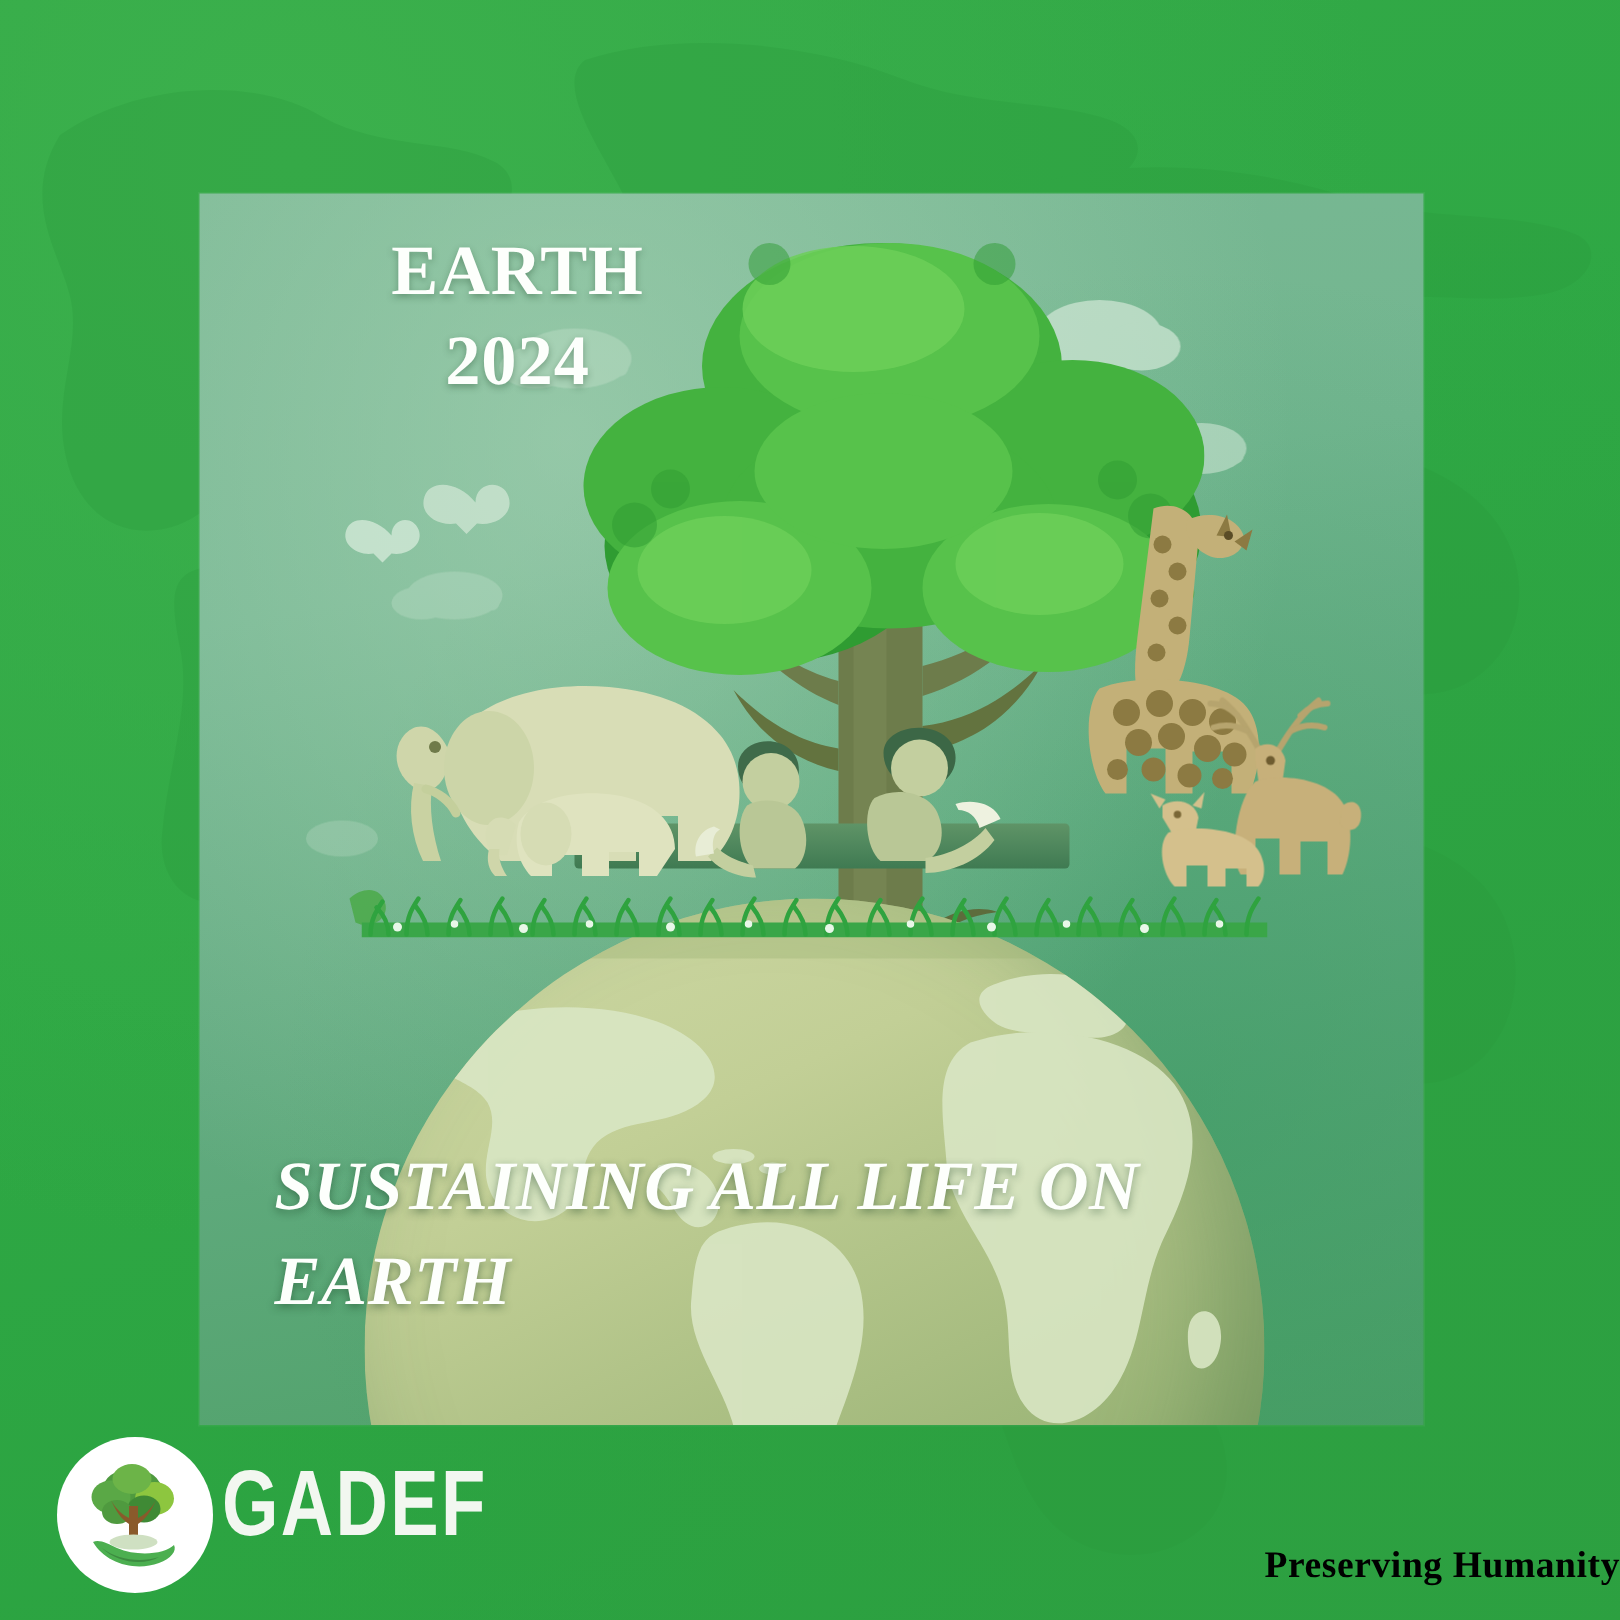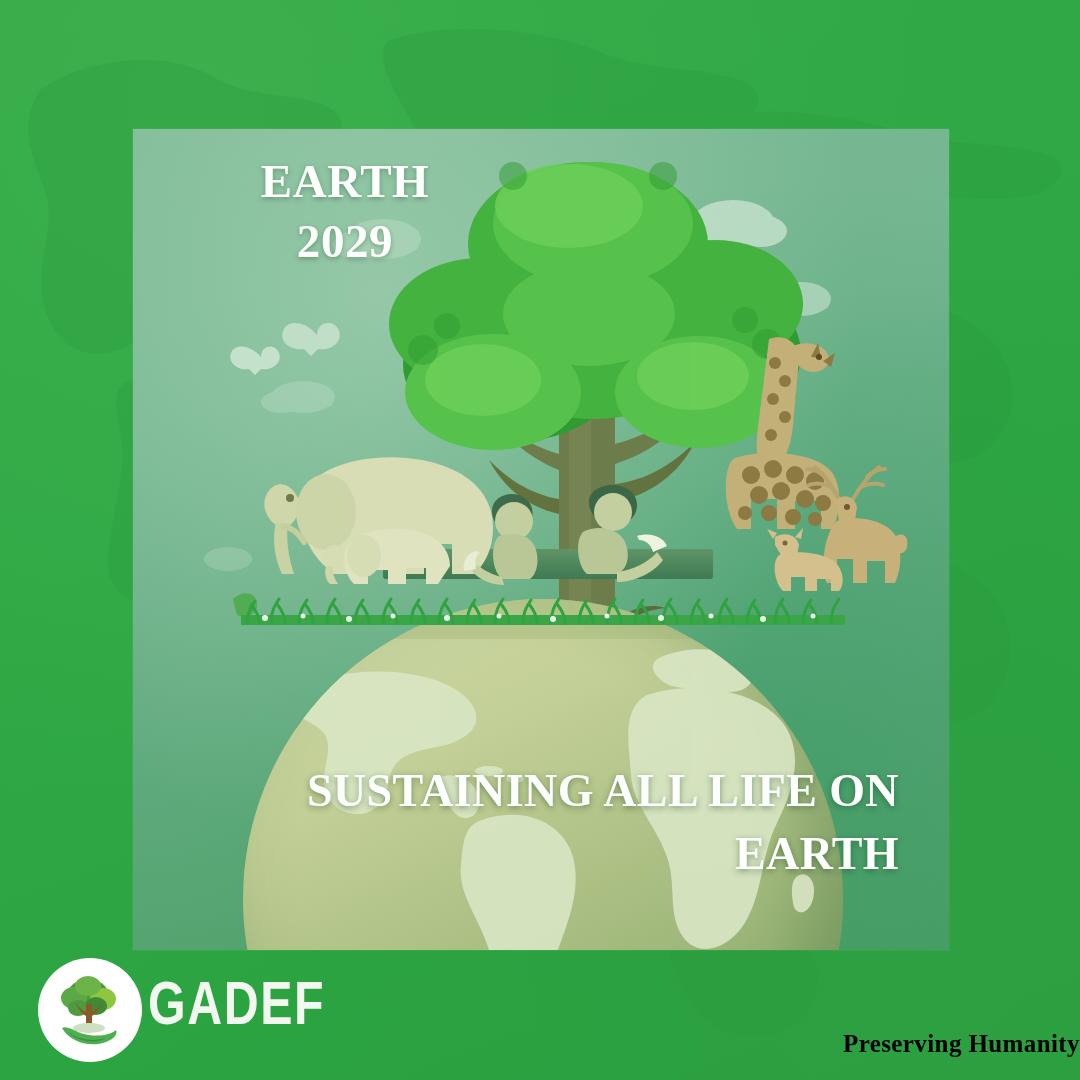--- a/index.html
+++ b/index.html
@@ -69,28 +69,29 @@
     color:#fdfffc;
     font-family:"Liberation Serif",serif;
     font-weight:700;
     font-size:47px;
     line-height:1.28;
     letter-spacing:.6px;
     text-shadow:0 2px 5px rgba(20,60,30,.35);
   }
   #subhead{
     position:absolute;left:50px;top:630px;width:716px;
-    text-align:right;
+    text-align:left;
     color:#fdfffc;
     font-family:"Liberation Serif",serif;
     font-weight:700;
     font-size:46px;
     line-height:1.38;
     letter-spacing:.4px;
     text-shadow:0 2px 6px rgba(20,60,30,.45);
+    font-style:italic;
   }
 
   
   #footer{position:absolute;left:0;top:950px;width:1080px;height:156px;}
   #logo-badge{
     position:absolute;left:38px;top:8px;width:104px;height:104px;
     background:#ffffff;border-radius:50%;
     display:flex;align-items:center;justify-content:center;
   }
   #brand-name{
@@ -436,21 +437,21 @@
       <path d="M34 38 C52 32,86 36,94 50 C100 60,98 70,94 74 L86 74 L86 62 L72 62 L72 74
                L60 74 L60 60 L46 60 L46 74 L38 74 C30 66,26 46,34 38 Z"></path>
       <path d="M28 22 l-6 -10 l10 4 z"></path>
         <path d="M50 20 l8 -9 l-2 11 z"></path>
     </g>
     <circle cx="40" cy="26" r="2.5" fill="#7a6736"></circle>
   </svg>
 
   <div id="headline">
     <div>EARTH</div>
-    <div>2029</div>
+    <div>2024</div>
   </div>
 
   <div id="subhead">SUSTAINING ALL LIFE ON EARTH</div>
 </div>
 
 <div id="footer">
 
   <div id="logo-badge">
     <svg width="84" height="84" viewBox="0 0 84 84">
 

